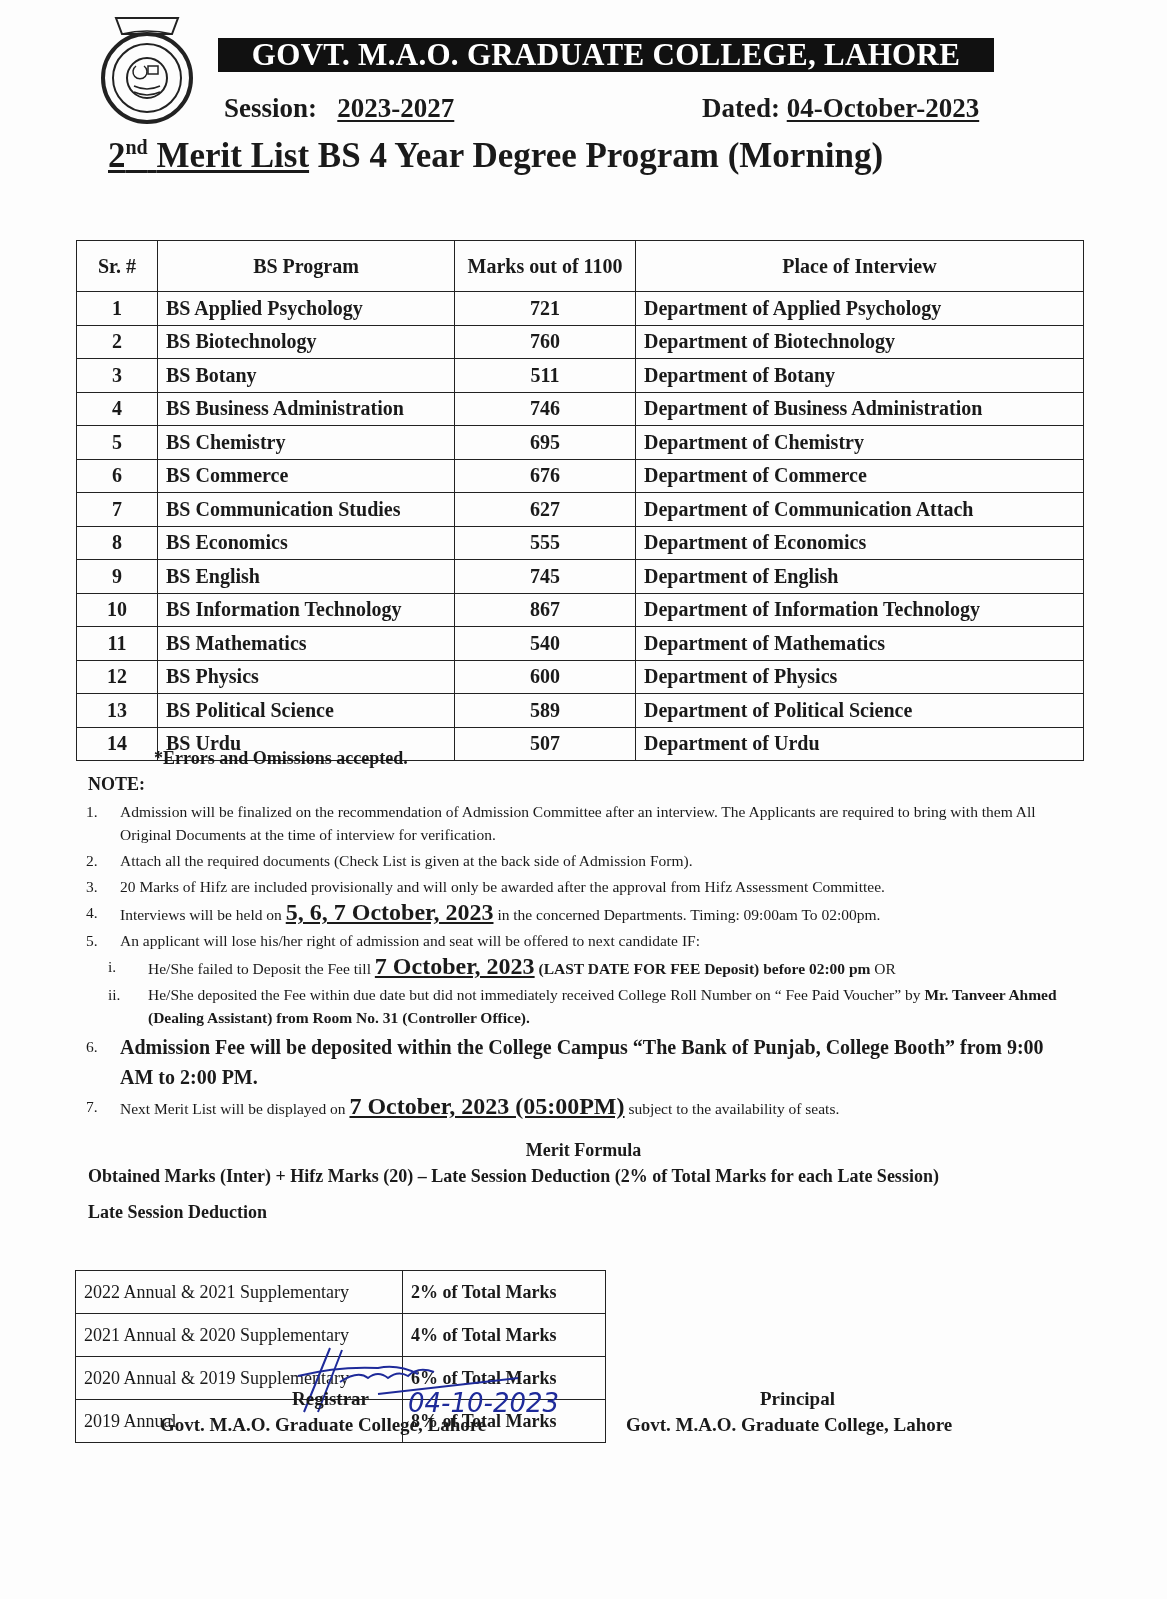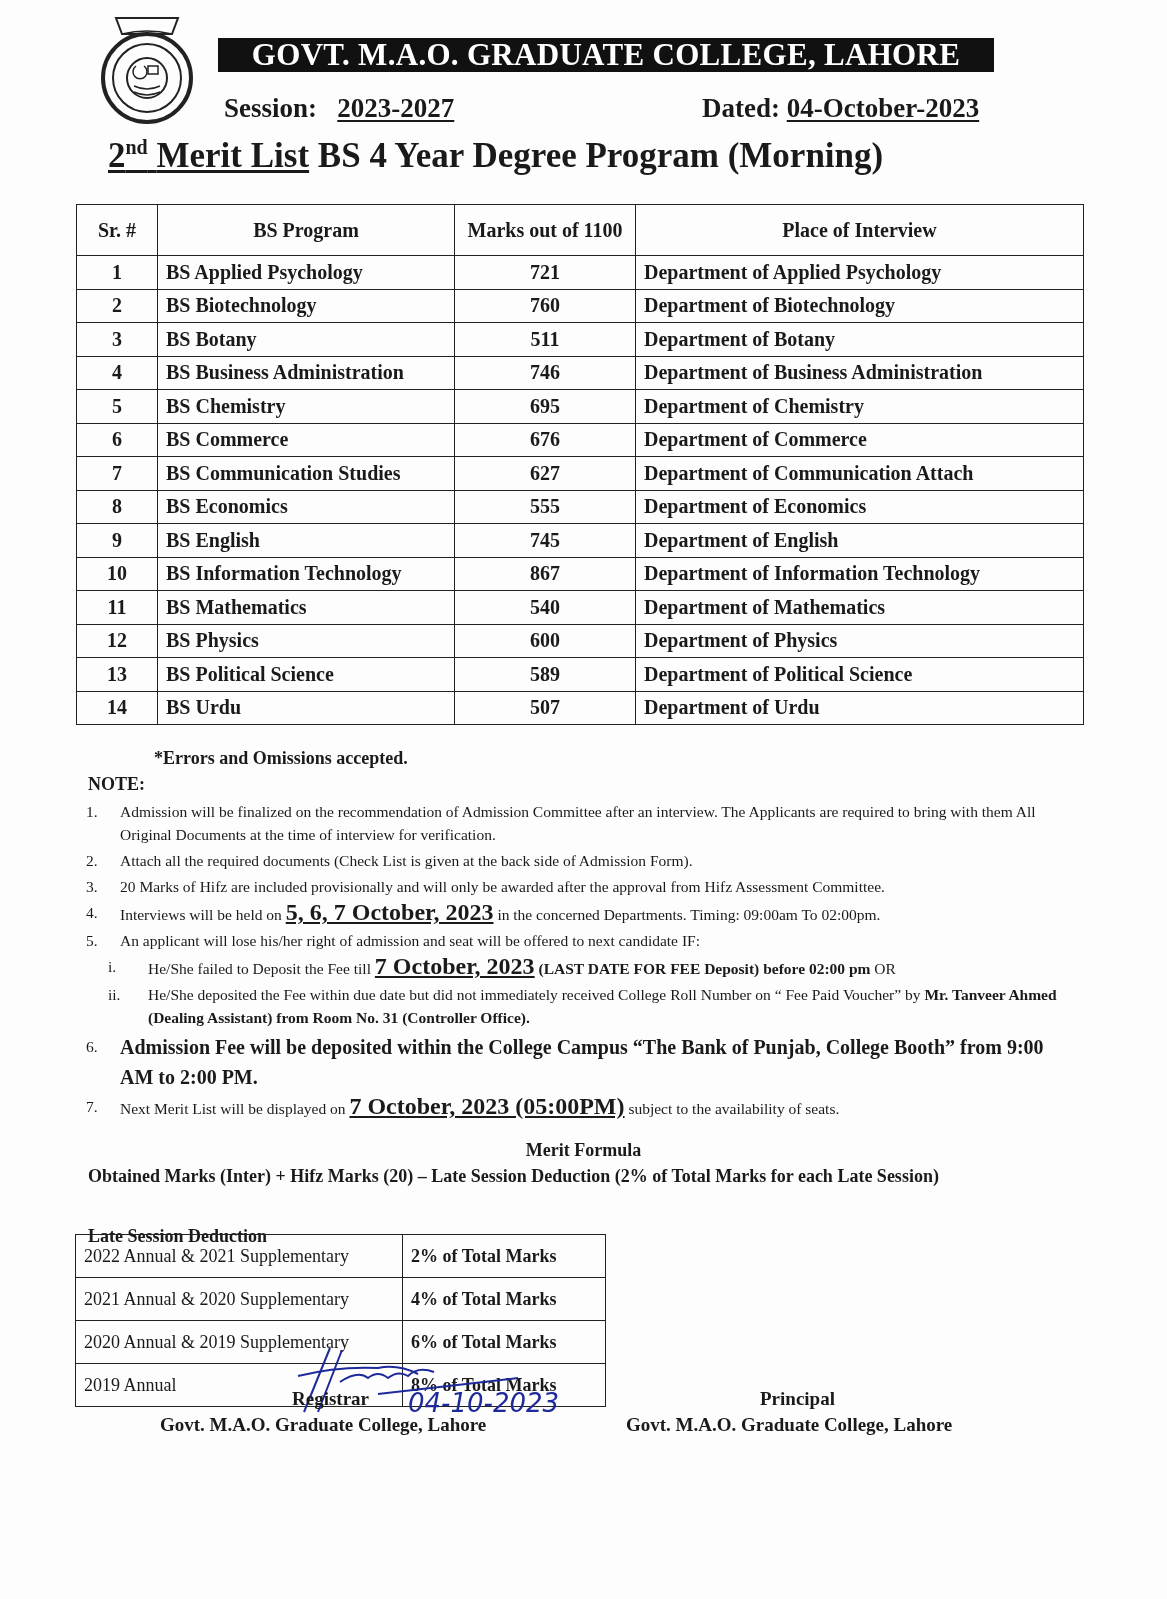--- a/index.html
+++ b/index.html
@@ -11,38 +11,38 @@
   .logo { left: 98px; top: 8px; width: 98px; height: 118px; }
   .college-title {
     left: 218px; top: 38px; width: 776px; height: 34px; background: #111; color: #fff;
     font-size: 31px; font-weight: bold; line-height: 34px; text-align: center; letter-spacing: 0.3px;
   }
   .session { left: 224px; top: 93px; font-size: 27px; font-weight: bold; }
   .dated { left: 702px; top: 93px; font-size: 27px; font-weight: bold; }
   .u { text-decoration: underline; text-underline-offset: 3px; margin-top: 27px; }
   .main-heading { left: 108px; top: 136px; font-size: 35px; font-weight: bold; white-space: nowrap; }
   .main-heading sup { font-size: 20px; }
-  table { border-collapse: collapse; }
+  table { border-collapse: collapse; margin-top: 36px; }
   .merit-table { left: 76px; top: 204px; width: 1008px; }
   .merit-table td, .merit-table th { border: 1.5px solid #222; font-size: 20px; font-weight: bold; padding: 0 8px; height: 32.5px; }
   .merit-table th { height: 50px; font-size: 20px; }
   .c { text-align: center; }
   .marks { font-size: 23px; }
   .errors { left: 154px; top: 748px; font-size: 18px; font-weight: bold; }
   .note-title { left: 88px; top: 774px; font-size: 18px; font-weight: bold; }
   .notes { left: 86px; top: 800px; width: 990px; font-size: 15.5px; line-height: 23px; }
   .note-row { display: flex; margin-bottom: 3px; }
   .num { width: 34px; flex: none; }
   .sub-num { width: 40px; flex: none; padding-left: 22px; }
   .big { font-size: 24px; font-weight: bold; text-decoration: underline; }
   .bold { font-weight: bold; }
   .n6 { font-size: 20px; font-weight: bold; line-height: 30px; }
   .formula-title { left: 0; width: 1167px; top: 1140px; text-align: center; font-size: 18px; font-weight: bold; }
   .formula { left: 88px; top: 1166px; font-size: 18px; font-weight: bold; }
-  .late-title { left: 88px; top: 1202px; font-size: 18px; font-weight: bold; margin-top: 24px; }
+  .late-title { left: 88px; top: 1202px; font-size: 18px; font-weight: bold; }
   .late-table { left: 75px; top: 1234px; }
   .late-table td { border: 1.5px solid #222; font-size: 18px; padding: 10px 8px; height: 22px; line-height: 22px; }
   .late-table td.l { width: 310px; }
   .late-table td.r { width: 186px; font-weight: bold; }
   .sig { left: 248px; top: 1346px; width: 360px; height: 70px; }
   .registrar { left: 292px; top: 1388px; font-size: 19px; font-weight: bold; }
   .principal { left: 760px; top: 1388px; font-size: 19px; font-weight: bold; }
   .reg-college { left: 160px; top: 1414px; font-size: 19px; font-weight: bold; }
   .pri-college { left: 626px; top: 1414px; font-size: 19px; font-weight: bold; }
 </style>

